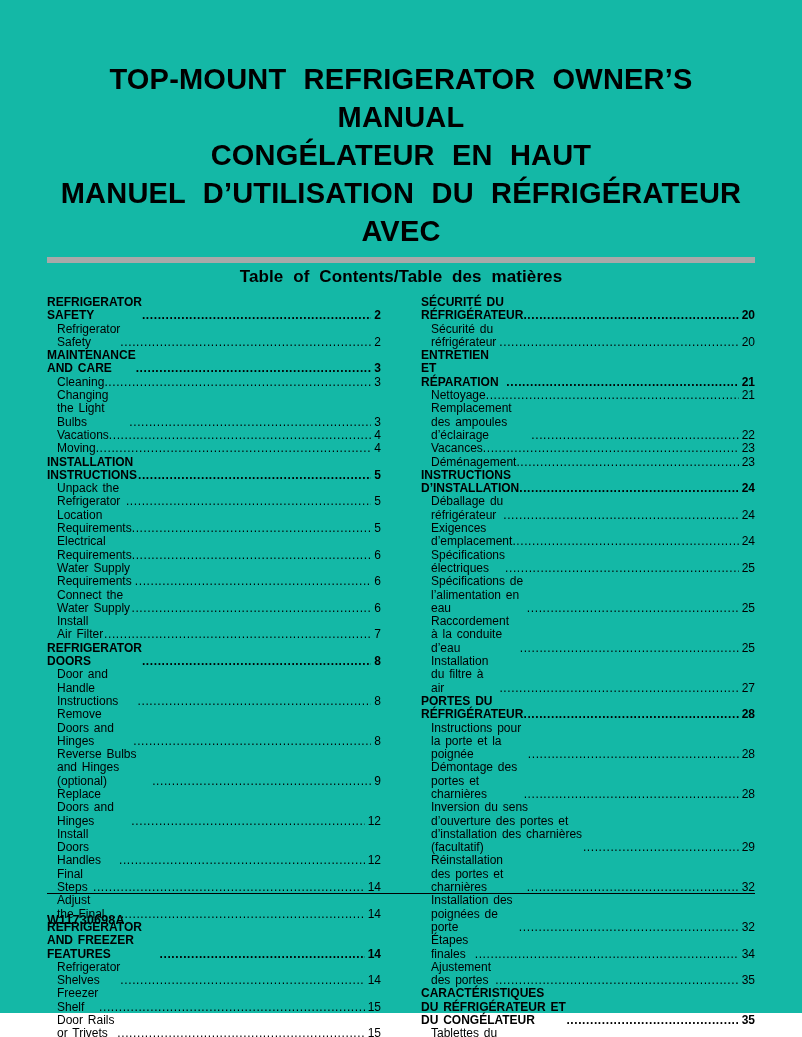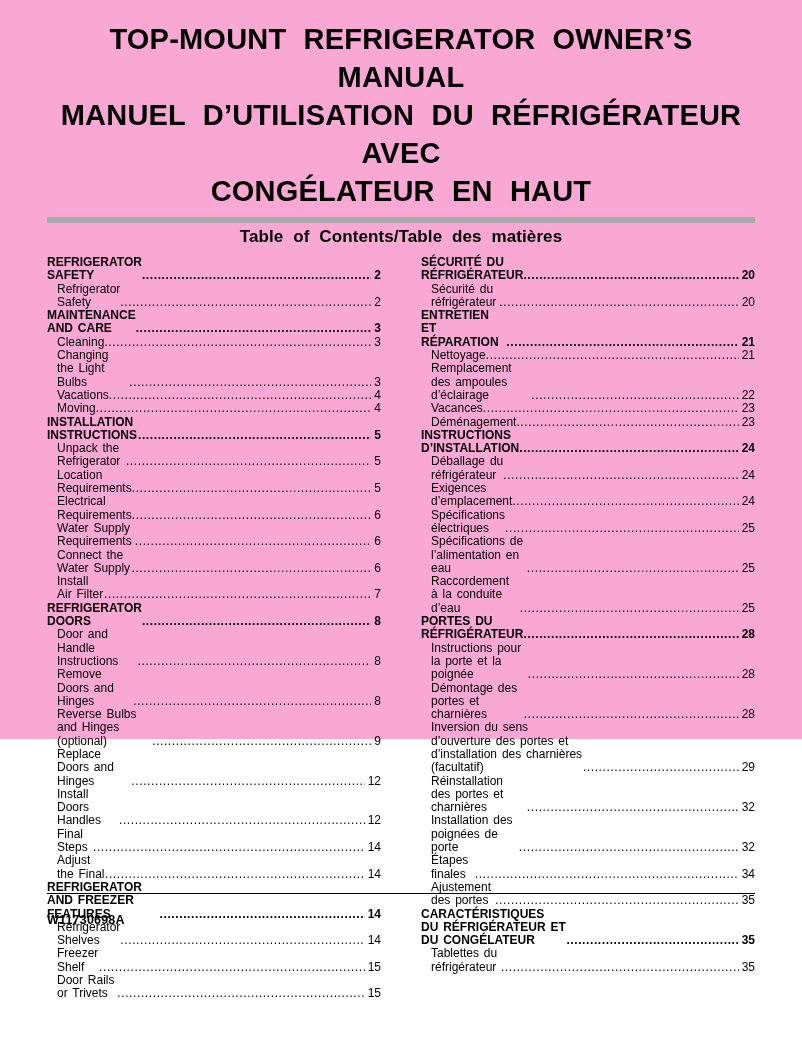--- a/index.html
+++ b/index.html
@@ -7,23 +7,23 @@
   body {
     width: 802px;
     height: 1037px;
     font-family: "Liberation Sans", sans-serif;
     color: #000;
     overflow: hidden;
   }
   .page {
     position: relative;
     width: 802px;
-    height: 739px;
-    background: #f9a8d4;
-    padding: 20px 47px 0 47px;
+    height: 1013px;
+    background: #14b8a6;
+    padding: 60px 47px 0 47px;
   }
   .title {
     text-align: center;
     font-weight: bold;
     font-size: 29px;
     line-height: 38px;
     letter-spacing: 0.2px;
     word-spacing: 9px;
   }
   .rule-thick {
@@ -85,22 +85,22 @@
     letter-spacing: 0.2px;
   }
 </style>
 </head>
 <body>
 
 <div class="page">
 
   <header class="title">
     <div class="title-line">TOP-MOUNT REFRIGERATOR OWNER’S MANUAL</div>
+    <div class="title-line">CONGÉLATEUR EN HAUT</div>
     <div class="title-line">MANUEL D’UTILISATION DU RÉFRIGÉRATEUR AVEC</div>
-    <div class="title-line">CONGÉLATEUR EN HAUT</div>
   </header>
 
   <div class="rule-thick"></div>
 
   <h2 class="toc-heading">Table of Contents/Table des matières</h2>
 
   <div class="toc-columns">
     <div class="toc-col" id="toc-english">
         <div class="toc-entry head">
           <span class="toc-label">REFRIGERATOR SAFETY</span>
@@ -291,20 +291,25 @@
         </div>
         <div class="toc-entry sub">
           <span class="toc-label">Spécifications de l’alimentation en eau</span>
           <span class="toc-dots"></span>
           <span class="toc-page">25</span>
         </div>
         <div class="toc-entry sub">
           <span class="toc-label">Raccordement à la conduite d’eau</span>
           <span class="toc-dots"></span>
           <span class="toc-page">25</span>
+        </div>
+        <div class="toc-entry sub">
+          <span class="toc-label">Installation du filtre à air</span>
+          <span class="toc-dots"></span>
+          <span class="toc-page">27</span>
         </div>
         <div class="toc-entry head">
           <span class="toc-label">PORTES DU RÉFRIGÉRATEUR</span>
           <span class="toc-dots"></span>
           <span class="toc-page">28</span>
         </div>
         <div class="toc-entry sub">
           <span class="toc-label">Instructions pour la porte et la poignée</span>
           <span class="toc-dots"></span>
           <span class="toc-page">28</span>

